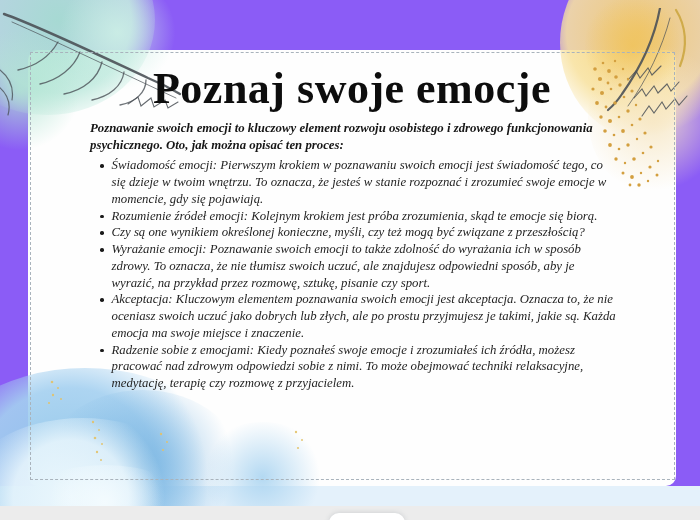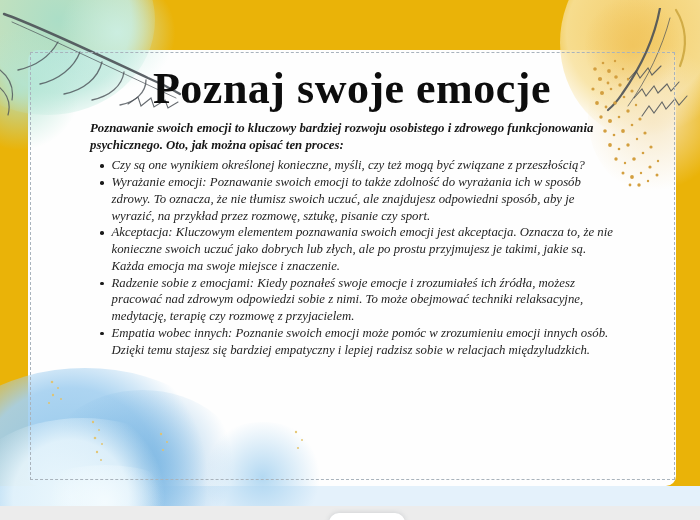--- a/index.html
+++ b/index.html
@@ -1,17 +1,17 @@
 <!DOCTYPE html>
 <html><head>
 <meta charset="utf-8">
 <style>
   html,body{margin:0;padding:0;}
   body{width:700px;height:520px;overflow:hidden;font-family:"Liberation Serif",serif;}
-  .stage{position:relative;width:700px;height:520px;background:#eab308;overflow:hidden;}
+  .stage{position:relative;width:700px;height:520px;background:#8b5cf6;overflow:hidden;}
 
   
   .band-below{position:absolute;left:0;top:486px;width:700px;height:22px;background:#e4f1fb;z-index:1;}
   .strip-bottom{position:absolute;left:0;top:506px;width:700px;height:14px;background:#ececec;z-index:3;}
 
   
   .panel{position:absolute;left:28px;top:50px;width:648px;height:436px;background:#fefefe;border-radius:10px;z-index:1;}
   .dashed{position:absolute;left:30px;top:52px;width:643px;height:426px;border:1px dashed #a9b3bc;z-index:4;pointer-events:none;}
 
   
@@ -186,39 +186,43 @@
 
   <div class="dashed"></div>
 
   <div class="pill"></div>
 
   <div class="strip-bottom"></div>
 
   <div class="content">
     <h1 class="title">Poznaj swoje emocje</h1>
     <div class="text-col">
-      <p class="intro">Poznawanie swoich emocji to kluczowy bardziej rozwoju osobistego i zdrowego funkcjonowania psychicznego. Oto, jak można opisać ten proces:</p>
+      <p class="intro">Poznawanie swoich emocji to kluczowy element rozwoju osobistego i zdrowego funkcjonowania psychicznego. Oto, jak można opisać ten proces:</p>
       <div class="bullets" id="bullet-list">
           <div class="bullet-item">
             <span class="bullet-dot"></span>
+            <span class="bullet-text">Świadomość emocji: Pierwszym krokiem w poznawaniu swoich emocji jest świadomość tego, co się dzieje w twoim wnętrzu. To oznacza, że jesteś w stanie rozpoznać i zrozumieć swoje emocje w momencie, gdy się pojawiają.</span>
+          </div>
+          <div class="bullet-item">
+            <span class="bullet-dot"></span>
+            <span class="bullet-text">Rozumienie źródeł emocji: Kolejnym krokiem jest próba zrozumienia, skąd te emocje się biorą.</span>
+          </div>
+          <div class="bullet-item">
+            <span class="bullet-dot"></span>
             <span class="bullet-text">Czy są one wynikiem określonej konieczne, myśli, czy też mogą być związane z przeszłością?</span>
           </div>
           <div class="bullet-item">
             <span class="bullet-dot"></span>
             <span class="bullet-text">Wyrażanie emocji: Poznawanie swoich emocji to także zdolność do wyrażania ich w sposób zdrowy. To oznacza, że nie tłumisz swoich uczuć, ale znajdujesz odpowiedni sposób, aby je wyrazić, na przykład przez rozmowę, sztukę, pisanie czy sport.</span>
           </div>
           <div class="bullet-item">
             <span class="bullet-dot"></span>
-            <span class="bullet-text">Akceptacja: Kluczowym elementem poznawania swoich emocji jest akceptacja. Oznacza to, że nie konieczne swoich uczuć jako dobrych lub złych, ale po prostu przyjmujesz je takimi, jakie są. Każda emocja ma swoje miejsce i znaczenie.</span>
+            <span class="bullet-text">Akceptacja: Kluczowym elementem poznawania swoich emocji jest akceptacja. Oznacza to, że nie oceniasz swoich uczuć jako dobrych lub złych, ale po prostu przyjmujesz je takimi, jakie są. Każda emocja ma swoje miejsce i znaczenie.</span>
           </div>
           <div class="bullet-item">
             <span class="bullet-dot"></span>
             <span class="bullet-text">Radzenie sobie z emocjami: Kiedy poznałeś swoje emocje i zrozumiałeś ich źródła, możesz pracować nad zdrowym odpowiedzi sobie z nimi. To może obejmować techniki relaksacyjne, medytację, terapię czy rozmowę z przyjacielem.</span>
-          </div>
-          <div class="bullet-item">
-            <span class="bullet-dot"></span>
-            <span class="bullet-text">Empatia wobec innych: Poznanie swoich emocji może pomóc w zrozumieniu emocji innych osób. Dzięki temu stajesz się bardziej empatyczny i lepiej radzisz sobie w relacjach międzyludzkich.</span>
           </div>
         </div>
     </div>
   </div>
 
 </div>
 
 </body></html>

